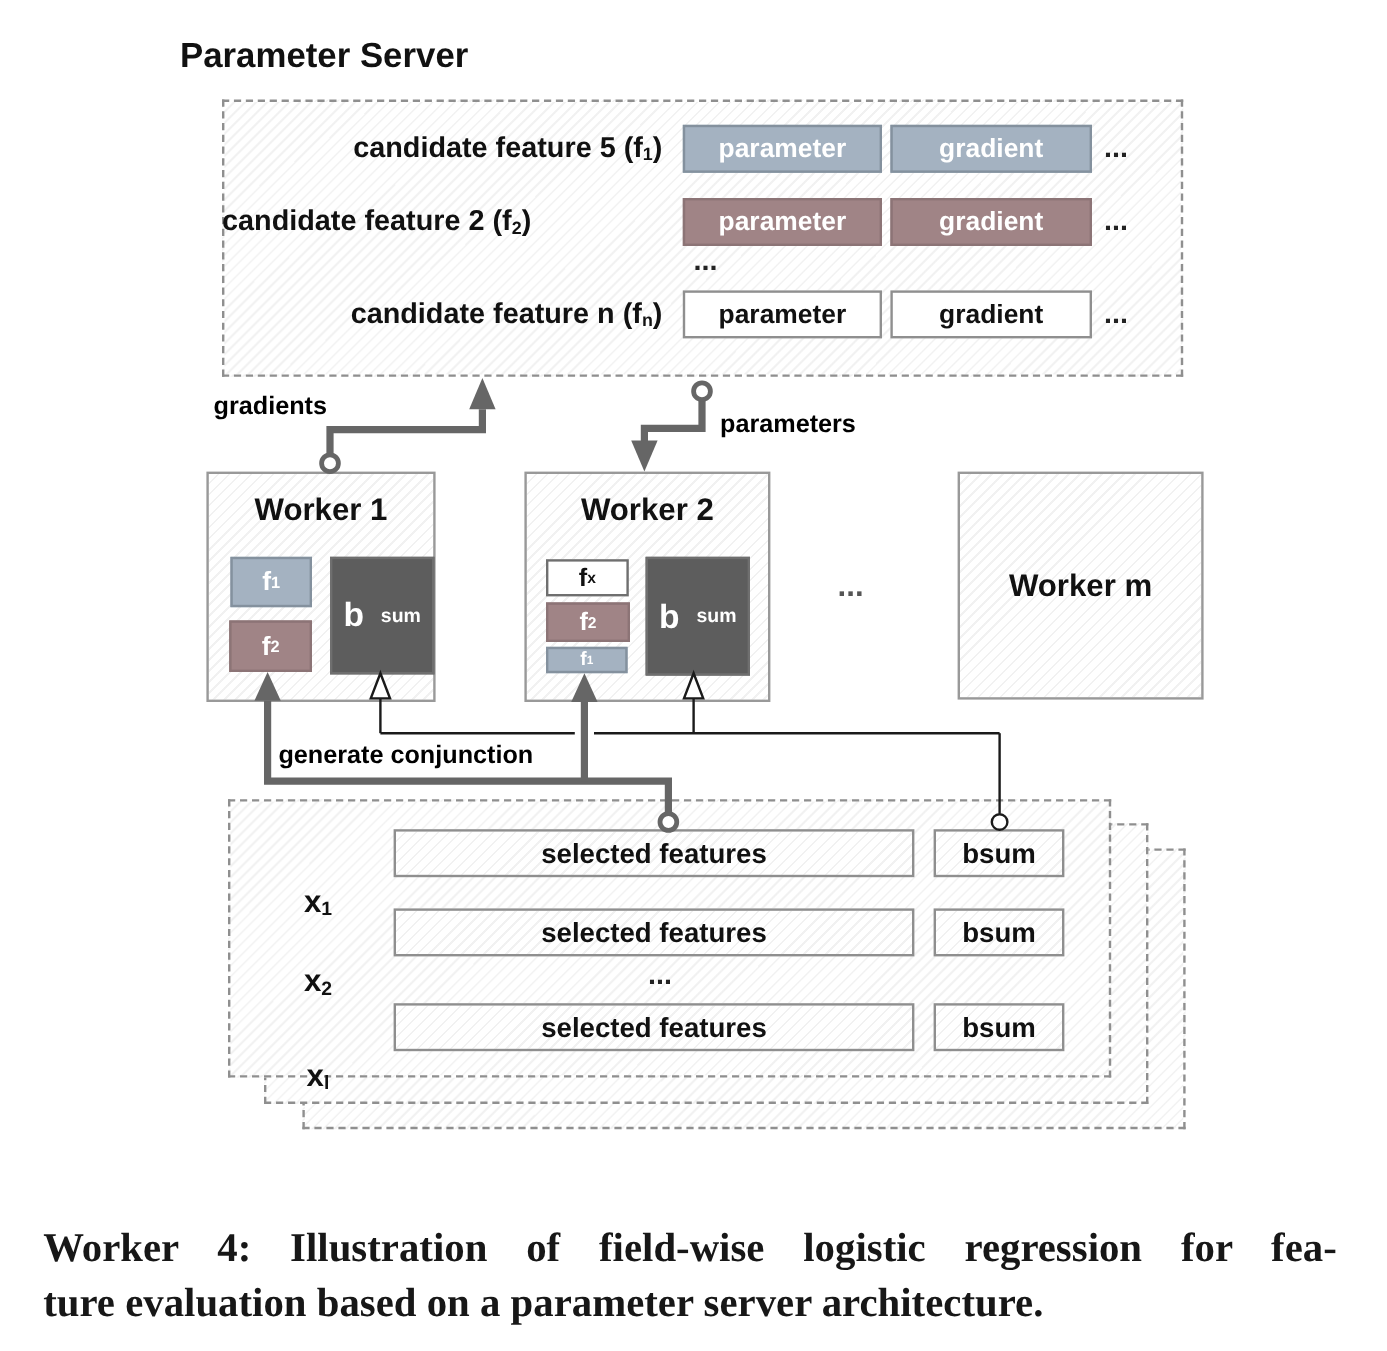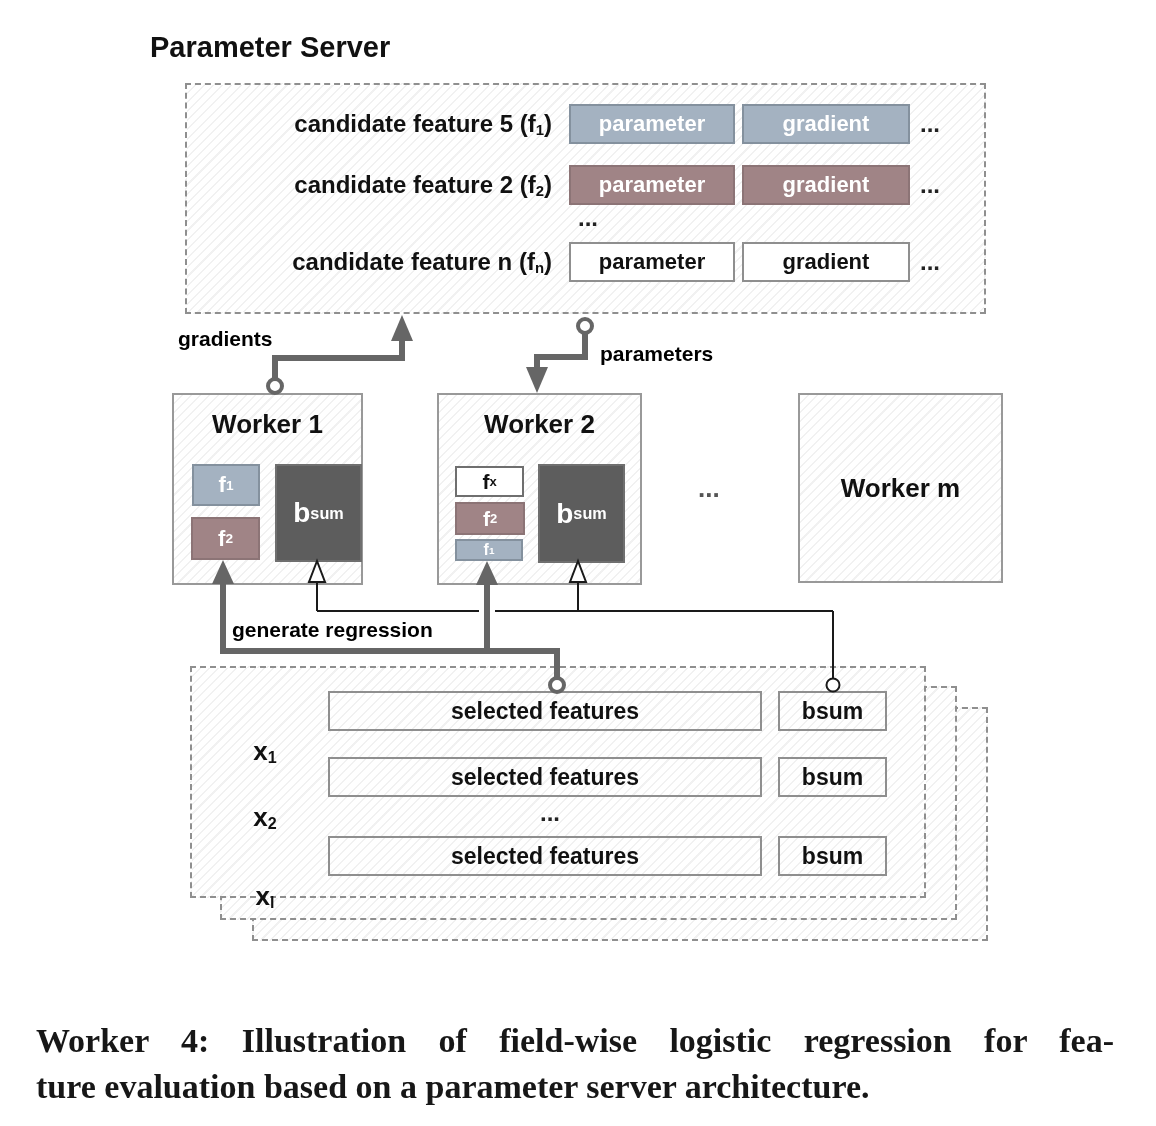--- a/index.html
+++ b/index.html
@@ -26,21 +26,21 @@
   .mauve{background:#a08486;color:#fff;border-color:#8c7476;}
   .whitebox{background:#fff;color:#111;border-color:#8f8f8f;}
   .darkbox{background:#5d5d5d;color:#fff;border-color:#6f6f6f;}
   .dots{font-weight:bold;font-size:24px;color:#222;line-height:40px;}
   .flowlabel{font-weight:bold;font-size:21px;white-space:nowrap;color:#000;}
   .workerbox{border:2px solid #999;box-sizing:border-box;}
   .workertitle{position:absolute;left:0;top:14px;width:100%;text-align:center;
     font-weight:bold;font-size:26px;}
   .sub{font-size:0.62em;vertical-align:-0.18em;font-weight:inherit;}
   .bsum-big{font-size:28px;font-weight:bold;color:#fff;}
-  .bsum-big .sub{font-size:0.58em;}
+  .bsum-big .sub{font-size:0.58em;padding-left:14px;}
   .memrowbox{
     box-sizing:border-box;border:2px solid #8f8f8f;
     display:flex;align-items:center;justify-content:center;
     font-weight:bold;font-size:23px;color:#111;
   }
   .memxlabel{font-weight:bold;font-size:26px;line-height:40px;text-align:center;margin-top:40px;}
   #caption{font-family:"Liberation Serif", serif;font-weight:bold;font-size:34px;
     line-height:46px;color:#171717;}
   #caption .cap-line1{text-align:justify;text-align-last:justify;}
   svg{position:absolute;left:0;top:0;pointer-events:none;}
@@ -52,35 +52,35 @@
 
   <div class="abs bigtitle" style="left:150px;top:31px;">Parameter Server</div>
 
   <div class="abs dashed-box hatch" style="left:185px;top:83px;width:801px;height:231px;"></div>
 
   <div class="abs rowlabel" style="left:185px;top:104px;width:367px;text-align:right;"><span>candidate feature 5 (f</span><span class="sub">1</span><span>)</span></div>
   <div class="abs cellbox blue" style="left:569px;top:104px;width:166px;height:40px;">parameter</div>
   <div class="abs cellbox blue" style="left:742px;top:104px;width:168px;height:40px;">gradient</div>
   <div class="abs dots" style="left:920px;top:104px;">...</div>
 
-  <div class="abs rowlabel" style="left:185px;top:165px;width:367px;text-align:right;"><span>candidate feature 2 (f</span><span class="sub">2</span><span>)</span></div>
+  <div class="abs rowlabel" style="left:185px;top:165px;width:367px;text-align:left;"><span>candidate feature 2 (f</span><span class="sub">2</span><span>)</span></div>
   <div class="abs cellbox mauve" style="left:569px;top:165px;width:166px;height:40px;">parameter</div>
   <div class="abs cellbox mauve" style="left:742px;top:165px;width:168px;height:40px;">gradient</div>
   <div class="abs dots" style="left:920px;top:165px;">...</div>
 
   <div class="abs dots" style="left:578px;top:203px;line-height:30px;">...</div>
 
   <div class="abs rowlabel" style="left:185px;top:242px;width:367px;text-align:right;"><span>candidate feature n (f</span><span class="sub">n</span><span>)</span></div>
   <div class="abs cellbox whitebox" style="left:569px;top:242px;width:166px;height:40px;">parameter</div>
   <div class="abs cellbox whitebox" style="left:742px;top:242px;width:168px;height:40px;">gradient</div>
   <div class="abs dots" style="left:920px;top:242px;">...</div>
 
   <div class="abs flowlabel" style="left:178px;top:327px;">gradients</div>
   <div class="abs flowlabel" style="left:600px;top:342px;">parameters</div>
-  <div class="abs flowlabel" style="left:232px;top:618px;">generate regression</div>
+  <div class="abs flowlabel" style="left:232px;top:618px;">generate conjunction</div>
 
   <div class="abs workerbox hatch" style="left:172px;top:393px;width:191px;height:192px;">
     <div class="workertitle">Worker 1</div>
     <div class="abs cellbox blue" style="left:18px;top:69px;width:68px;height:42px;">
         <span>f</span>
         <span class="sub">1</span>
       </div>
     <div class="abs cellbox mauve" style="left:17px;top:122px;width:69px;height:43px;">
         <span>f</span>
         <span class="sub">2</span>

